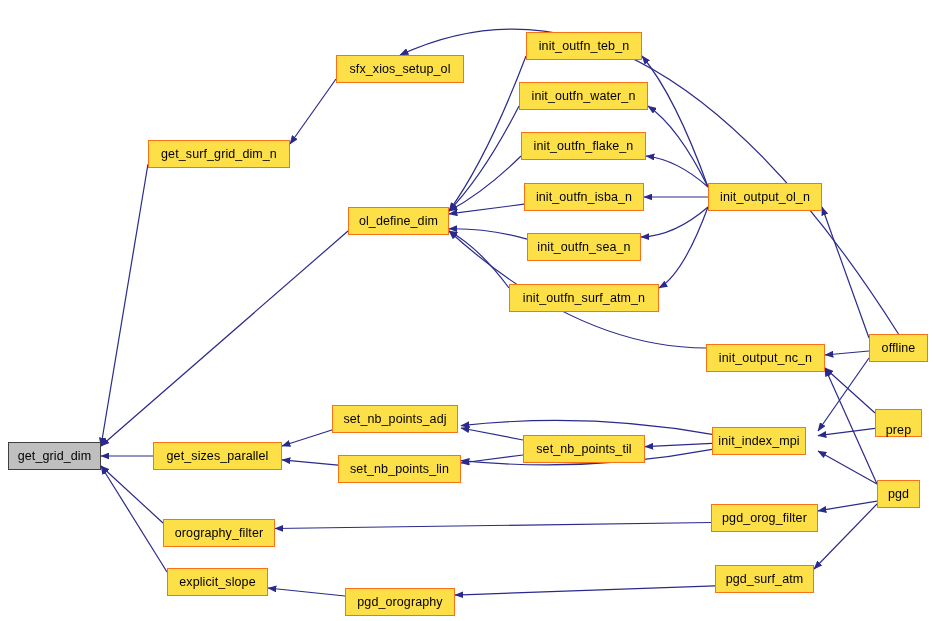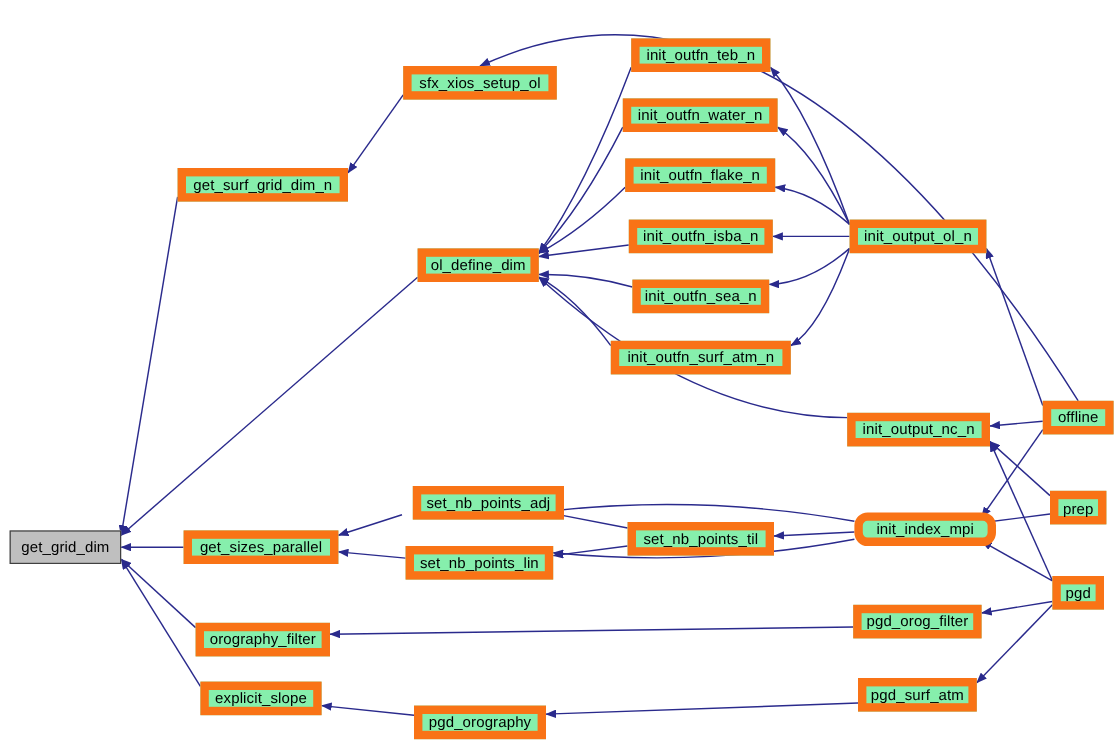--- a/index.html
+++ b/index.html
@@ -1,21 +1,21 @@
 <!DOCTYPE html>
 <html><head>
 <meta charset="utf-8">
 <title>get_grid_dim caller graph</title>
 <style>
   html,body{margin:0;padding:0;background:#ffffff;}
   body{font-family:"Liberation Sans", sans-serif;}
   #graph{position:relative;width:933px;height:621px;background:#ffffff;overflow:hidden;}
   #edges{position:absolute;left:0;top:0;width:933px;height:621px;}
-  .node{position:absolute;box-sizing:border-box;border:7px solid #f97316;
-        background:#86efac;display:flex;align-items:center;justify-content:center;
+  .node{position:absolute;box-sizing:border-box;border:1px solid #f97316;
+        background:#fde047;display:flex;align-items:center;justify-content:center;
         font-size:12.5px;color:#000000;white-space:nowrap;line-height:1;
         letter-spacing:0.1px;}
   .node.highlight{background:#bfbfbf;border:1px solid #404040;}
   .node .lbl{display:block;padding:0 3px;}
 </style>
 </head>
 <body>
 
 <div id="graph">
   <svg id="edges" viewBox="0 0 933 621" width="933" height="621" xmlns="http://www.w3.org/2000/svg">
@@ -96,36 +96,36 @@
       </div>
       <div class="node" style="left: 509px; top: 284px; width: 150px; height: 28px;">
         <span class="lbl">init_outfn_surf_atm_n</span>
       </div>
       <div class="node" style="left: 708px; top: 183px; width: 114px; height: 28px;">
         <span class="lbl">init_output_ol_n</span>
       </div>
       <div class="node" style="left: 706px; top: 344px; width: 119px; height: 28px;">
         <span class="lbl">init_output_nc_n</span>
       </div>
-      <div class="node" style="left: 712px; top: 427px; width: 118px; height: 28px; border-radius: 11px;">
+      <div class="node" style="left: 712px; top: 427px; width: 94px; height: 28px;">
         <span class="lbl">init_index_mpi</span>
       </div>
       <div class="node" style="left: 869px; top: 334px; width: 59px; height: 28px;">
         <span class="lbl">offline</span>
       </div>
       <div class="node" style="left: 875px; top: 409px; width: 47px; height: 28px; align-items: flex-end;">
         <span class="lbl">prep</span>
       </div>
       <div class="node" style="left: 877px; top: 480px; width: 43px; height: 28px;">
         <span class="lbl">pgd</span>
       </div>
       <div class="node" style="left: 153px; top: 442px; width: 129px; height: 28px;">
         <span class="lbl">get_sizes_parallel</span>
       </div>
-      <div class="node" style="left: 344px; top: 405px; width: 126px; height: 28px;">
+      <div class="node" style="left: 332px; top: 405px; width: 126px; height: 28px;">
         <span class="lbl">set_nb_points_adj</span>
       </div>
       <div class="node" style="left: 338px; top: 455px; width: 123px; height: 28px;">
         <span class="lbl">set_nb_points_lin</span>
       </div>
       <div class="node" style="left: 523px; top: 435px; width: 122px; height: 28px; text-align: right;">
         <span class="lbl">set_nb_points_til</span>
       </div>
       <div class="node" style="left: 163px; top: 519px; width: 112px; height: 28px;">
         <span class="lbl">orography_filter</span>

